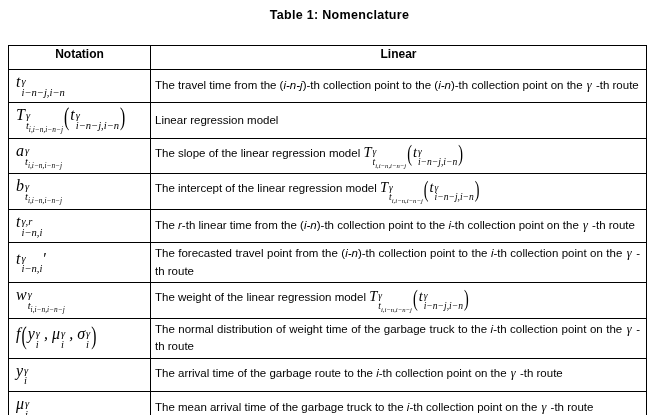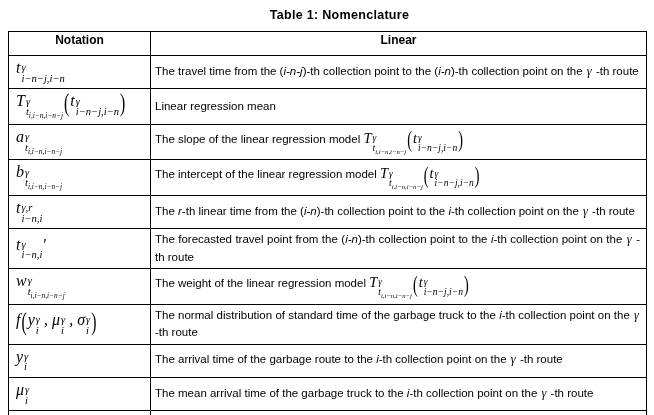--- a/index.html
+++ b/index.html
@@ -4,21 +4,21 @@
 <style>
   html, body { margin: 0; padding: 0; background: #ffffff; }
   body {
     width: 654px; height: 415px; overflow: hidden;
     font-family: "Liberation Sans", sans-serif;
     color: #111; -webkit-font-smoothing: antialiased;
   }
   .page { width: 654px; height: 415px; box-sizing: border-box; padding-top: 8px; }
   .title {
     text-align: center; font-weight: bold; font-size: 12.5px;
-    letter-spacing: 0.3px; margin: 0 0 9px 0; color: #000; padding-left: 25px;
+    letter-spacing: 0.3px; margin: 0 0 23px 0; color: #000; padding-left: 25px;
   }
   table.nom {
     border-collapse: collapse; table-layout: fixed;
     margin-left: 8px; width: 639px;
   }
   .nom th, .nom td { border: 1.5px solid #000; }
   .nom th {
     font-size: 12px; font-weight: bold; text-align: center;
     padding: 1px 0 8px 0; color: #000;
   }
@@ -70,21 +70,21 @@
         <th>Linear</th>
       </tr>
     </thead>
     <tbody>
         <tr>
           <td class="notation"><span class="mth"><span class="mseq"><span class="mterm"><span class="mbase">t</span><span class="mscripts"><span class="msup"><span>γ</span></span><span class="msub"><span>i−n−j,i−n</span></span></span></span></span></span></td>
           <td class="meaning"><span class="txt">The travel time from the (</span><span class="ivar">i-n-j</span><span class="txt">)-th collection point to the (</span><span class="ivar">i-n</span><span class="txt">)-th collection point on the </span><span class="gm">γ</span><span class="txt"> -th route</span></td>
         </tr>
         <tr>
           <td class="notation"><span class="mth"><span class="mseq"><span class="mterm"><span class="mbase">T</span><span class="mscripts"><span class="msup"><span>γ</span></span><span class="msub"><span class="mterm"><span class="mbase">t</span><span class="msubonly"><span>i,i−n,i−n−j</span></span></span></span></span></span><span class="mgroup"><span class="mparen">(</span><span class="mterm"><span class="mbase">t</span><span class="mscripts"><span class="msup"><span>γ</span></span><span class="msub"><span>i−n−j,i−n</span></span></span></span><span class="mparen">)</span></span></span></span></td>
-          <td class="meaning"><span class="txt">Linear regression mean</span></td>
+          <td class="meaning"><span class="txt">Linear regression model</span></td>
         </tr>
         <tr>
           <td class="notation"><span class="mth"><span class="mseq"><span class="mterm"><span class="mbase">a</span><span class="mscripts"><span class="msup"><span>γ</span></span><span class="msub"><span class="mterm"><span class="mbase">t</span><span class="msubonly"><span>i,i−n,i−n−j</span></span></span></span></span></span></span></span></td>
           <td class="meaning"><span class="txt">The slope of the linear regression model </span><span class="mth"><span class="mseq"><span class="mterm"><span class="mbase">T</span><span class="mscripts"><span class="msup"><span>γ</span></span><span class="msub"><span class="mterm"><span class="mbase">t</span><span class="msubonly"><span>i,i−n,i−n−j</span></span></span></span></span></span><span class="mgroup"><span class="mparen">(</span><span class="mterm"><span class="mbase">t</span><span class="mscripts"><span class="msup"><span>γ</span></span><span class="msub"><span>i−n−j,i−n</span></span></span></span><span class="mparen">)</span></span></span></span></td>
         </tr>
         <tr>
           <td class="notation"><span class="mth"><span class="mseq"><span class="mterm"><span class="mbase">b</span><span class="mscripts"><span class="msup"><span>γ</span></span><span class="msub"><span class="mterm"><span class="mbase">t</span><span class="msubonly"><span>i,i−n,i−n−j</span></span></span></span></span></span></span></span></td>
           <td class="meaning"><span class="txt">The intercept of the linear regression model </span><span class="mth"><span class="mseq"><span class="mterm"><span class="mbase">T</span><span class="mscripts"><span class="msup"><span>γ</span></span><span class="msub"><span class="mterm"><span class="mbase">t</span><span class="msubonly"><span>i,i−n,i−n−j</span></span></span></span></span></span><span class="mgroup"><span class="mparen">(</span><span class="mterm"><span class="mbase">t</span><span class="mscripts"><span class="msup"><span>γ</span></span><span class="msub"><span>i−n−j,i−n</span></span></span></span><span class="mparen">)</span></span></span></span></td>
         </tr>
         <tr>
@@ -94,21 +94,21 @@
         <tr>
           <td class="notation"><span class="mth"><span class="mseq"><span class="mterm"><span class="mbase">t</span><span class="mscripts"><span class="msup"><span>γ</span></span><span class="msub"><span>i−n,i</span></span></span></span><span>′</span></span></span></td>
           <td class="meaning"><span class="txt">The forecasted travel point from the (</span><span class="ivar">i-n</span><span class="txt">)-th collection point to the </span><span class="ivar">i</span><span class="txt">-th collection point on the </span><span class="gm">γ</span><span class="txt"> -th route</span></td>
         </tr>
         <tr>
           <td class="notation"><span class="mth"><span class="mseq"><span class="mterm"><span class="mbase">w</span><span class="mscripts"><span class="msup"><span>γ</span></span><span class="msub"><span class="mterm"><span class="mbase">t</span><span class="msubonly"><span>i,i−n,i−n−j</span></span></span></span></span></span></span></span></td>
           <td class="meaning"><span class="txt">The weight of the linear regression model </span><span class="mth"><span class="mseq"><span class="mterm"><span class="mbase">T</span><span class="mscripts"><span class="msup"><span>γ</span></span><span class="msub"><span class="mterm"><span class="mbase">t</span><span class="msubonly"><span>i,i−n,i−n−j</span></span></span></span></span></span><span class="mgroup"><span class="mparen">(</span><span class="mterm"><span class="mbase">t</span><span class="mscripts"><span class="msup"><span>γ</span></span><span class="msub"><span>i−n−j,i−n</span></span></span></span><span class="mparen">)</span></span></span></span></td>
         </tr>
         <tr>
           <td class="notation"><span class="mth"><span class="mseq"><span class="mterm"><span class="mbase">f</span></span><span class="mgroup"><span class="mparen">(</span><span class="mterm"><span class="mbase">y</span><span class="mscripts"><span class="msup"><span>γ</span></span><span class="msub"><span>i</span></span></span></span><span> , </span><span class="mterm"><span class="mbase">μ</span><span class="mscripts"><span class="msup"><span>γ</span></span><span class="msub"><span>i</span></span></span></span><span> , </span><span class="mterm"><span class="mbase">σ</span><span class="mscripts"><span class="msup"><span>γ</span></span><span class="msub"><span>i</span></span></span></span><span class="mparen">)</span></span></span></span></td>
-          <td class="meaning"><span class="txt">The normal distribution of standard time of the garbage truck to the </span><span class="ivar">i</span><span class="txt">-th collection point on the </span><span class="gm">γ</span><span class="txt"> -th route</span></td>
+          <td class="meaning"><span class="txt">The normal distribution of weight time of the garbage truck to the </span><span class="ivar">i</span><span class="txt">-th collection point on the </span><span class="gm">γ</span><span class="txt"> -th route</span></td>
         </tr>
         <tr>
           <td class="notation"><span class="mth"><span class="mseq"><span class="mterm"><span class="mbase">y</span><span class="mscripts"><span class="msup"><span>γ</span></span><span class="msub"><span>i</span></span></span></span></span></span></td>
           <td class="meaning"><span class="txt">The arrival time of the garbage route to the </span><span class="ivar">i</span><span class="txt">-th collection point on the </span><span class="gm">γ</span><span class="txt"> -th route</span></td>
         </tr>
         <tr>
           <td class="notation"><span class="mth"><span class="mseq"><span class="mterm"><span class="mbase">μ</span><span class="mscripts"><span class="msup"><span>γ</span></span><span class="msub"><span>i</span></span></span></span></span></span></td>
           <td class="meaning"><span class="txt">The mean arrival time of the garbage truck to the </span><span class="ivar">i</span><span class="txt">-th collection point on the </span><span class="gm">γ</span><span class="txt"> -th route</span></td>
         </tr>
         <tr>

